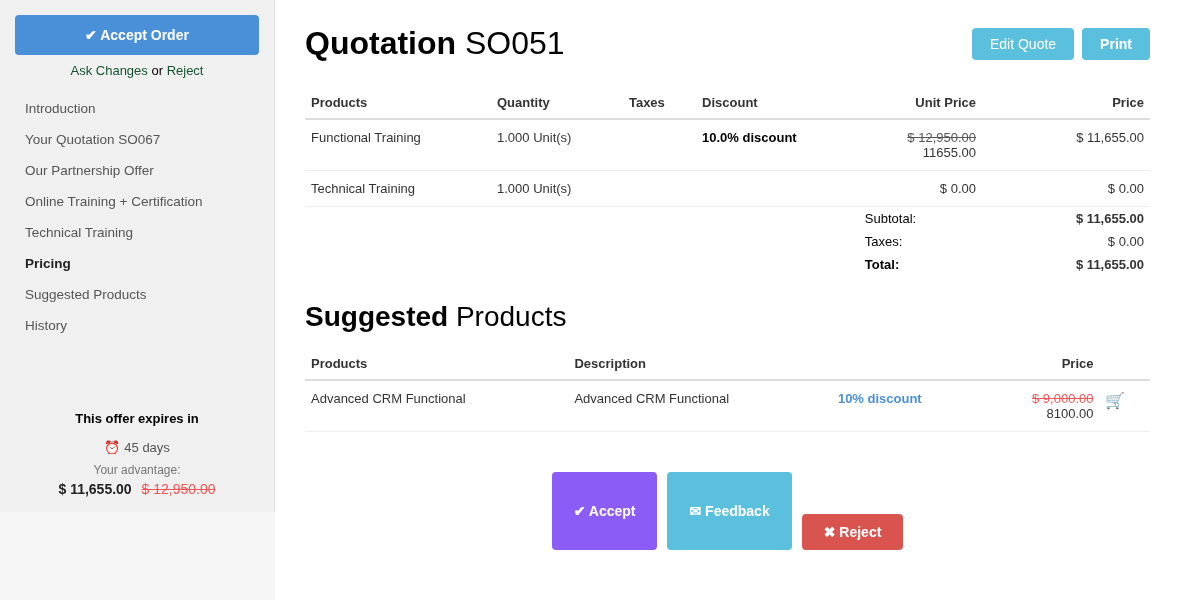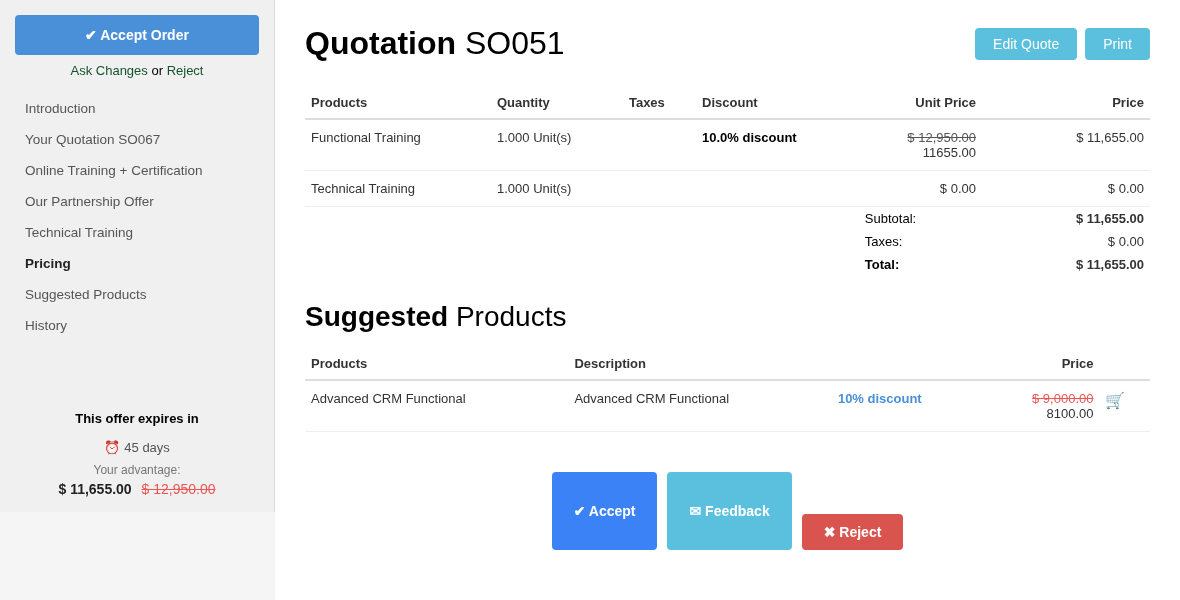--- a/index.html
+++ b/index.html
@@ -129,20 +129,21 @@
     }
 
     .btn-print {
       background: #5bc0de;
       color: white;
       border: none;
       padding: 8px 18px;
       border-radius: 4px;
       cursor: pointer;
       font-size: 14px;
+      font-weight: bold;
     }
 
     
     table {
       width: 100%;
       border-collapse: collapse;
       margin-bottom: 20px;
     }
 
     thead th {
@@ -197,21 +198,21 @@
 
     
     .bottom-actions {
       display: flex;
       justify-content: center;
       gap: 10px;
       padding: 20px 0 10px 0;
     }
 
     .btn-accept {
-      background: #3b82f6;
+      background: #8b5cf6;
       color: white;
       border: none;
       padding: 10px 22px;
       border-radius: 4px;
       cursor: pointer;
       font-size: 14px;
       font-weight: bold;
       display: flex;
       align-items: center;
       gap: 6px;
@@ -253,22 +254,22 @@
 <div id="sidebar">
   <button class="accept-btn">✔ Accept Order</button>
 
   <div class="sidebar-links">
     <a href="#">Ask Changes</a><span> or </span><a href="#">Reject</a>
   </div>
 
   <ul class="sidebar-nav">
     <li class="">Introduction</li>
     <li class="">Your Quotation SO067</li>
+    <li class="">Our Partnership Offer</li>
     <li class="">Online Training + Certification</li>
-    <li class="">Our Partnership Offer</li>
     <li class="">Technical Training</li>
     <li class="active">Pricing</li>
     <li class="">Suggested Products</li>
     <li class="">History</li>
   </ul>
 
   <div class="expiry-box">
     <div class="expiry-title">This offer expires in</div>
     <div class="expiry-days">
       <span>⏰</span>

